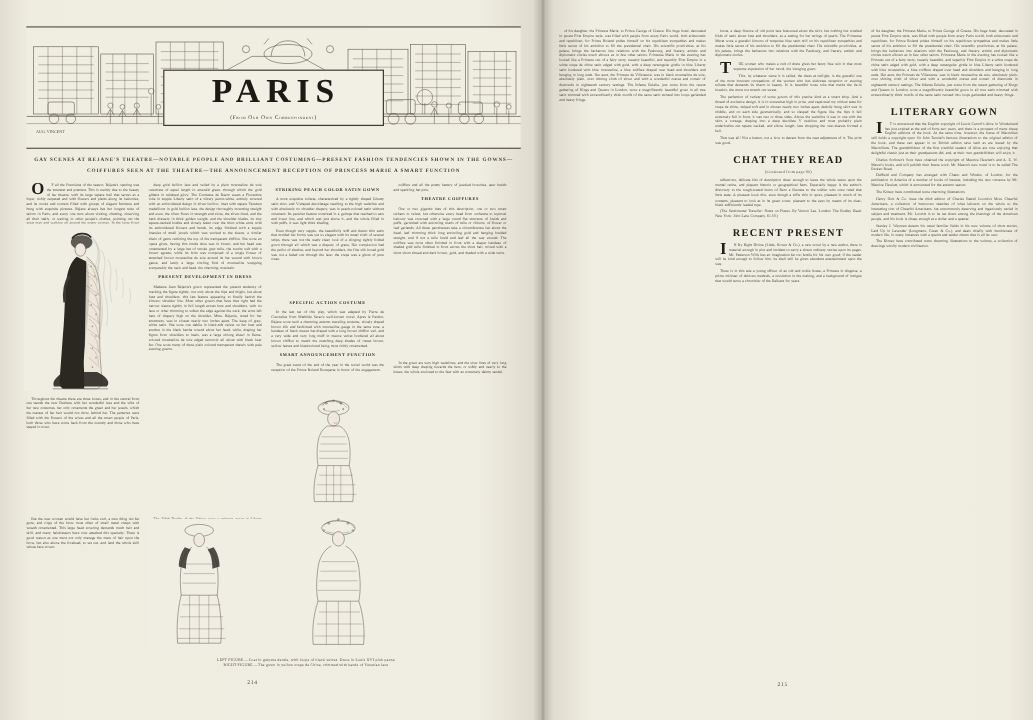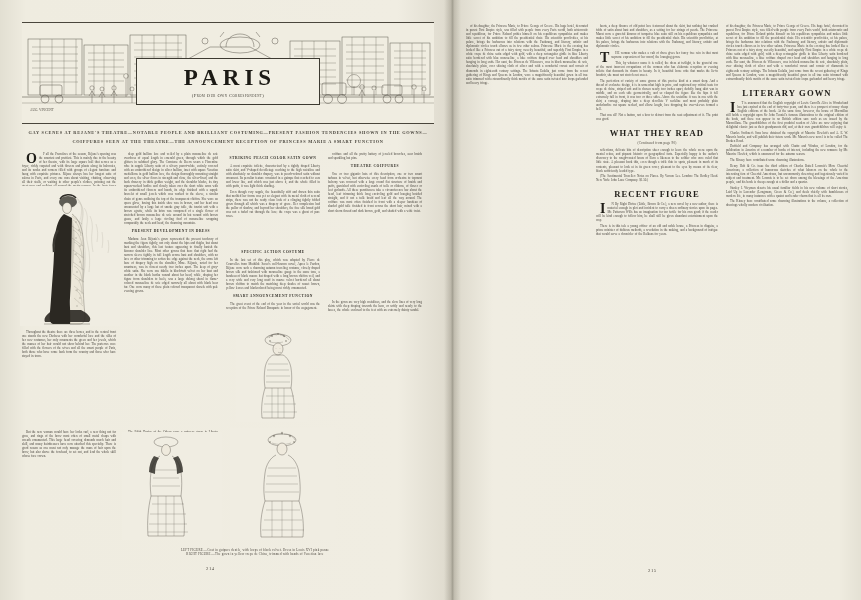--- a/index.html
+++ b/index.html
@@ -48,21 +48,21 @@
   #paris-plate {
     position: absolute; left: 114px; top: 36px;
     width: 184px; height: 47px;
     background: #f2efe4;
     border: 1px solid #3d3a31;
     display: flex; flex-direction: column;
     align-items: center; justify-content: center;
   }
   #paris-word {
     font-family: "Liberation Serif", serif;
-    font-size: 23px; font-weight: 700;
+    font-size: 28px; font-weight: 700;
     letter-spacing: 5px; color: #1c1a15;
     line-height: 1; padding-left: 4px;
   }
   #paris-credit {
     font-size: 4.6px; letter-spacing: 0.5px;
     color: #3a372e; margin-top: 4px;
     font-variant: small-caps;
   }
   #deck {
     position: absolute; left: 22px; top: 128px; width: 412px;
@@ -468,27 +468,27 @@
     <div class="col" style="left:144px; top:24px; width:122px;">
       <div class="ctext">
         <p>knots, a deep flounce of old point lace festooned about the skirt, but nothing but crushed folds of satin about bust and shoulders, as a setting for her strings of pearls. The Princesse Murat wore a graceful kimono of turquoise blue satin still on his republican sympathies and makes little secret of his ambition to fill the presidential chair. His scientific proclivities, at his palace, brings the barbarous into relations with the Faubourg, and literary, artistic and diplomatic circles.</p>
       </div>
       <div class="ctext" style="margin-top:3px;">
         <p><span class="dropcap">T</span><span>HE woman who makes a cult of dress gives her fancy free rein in that most supreme expression of her mood, the lounging gown.</span></p>
         <p>This, by whatever name it is called, the dress at twilight, is the graceful one of the most innocent occupations of the woman who has elaborate reception or evening toilette that demands its charm in beauty. In it, beautiful loose robe that marks the lie-in boudoir, she must not stretch out sweet.</p>
         <p>The perfection of variety of some gowns of this precise kind at a smart shop. And a thread of exclusive design, it is in somewhat high in price, and captioned my critical taste for crepe de chine, striped soft and in chosen nearly two inches apart, dedolly hung skirt was in middle, and on each side geometrically, and so clasped the figure like the hips it fell extremely full in front, it was two or three sides. Above the waistline it was in one with the skirt, a corsage, draping into a deep decollete V neckline and most probably plain underbodice cut square necked, and elbow length, lace dropping the over-sleeves formed a bell.</p>
         <p>That was all! Not a button, not a bow to detract from the neat adjustment of it. The print was good.</p>
       </div>
-      <div class="bighead">WHAT THEY READ</div>
+      <div class="bighead">CHAT THEY READ</div>
       <div class="bighead-sub">(Continued from page 90)</div>
       <div class="ctext">
         <p>reflections, delicate bits of description sheer enough to leave the whole scene upon the mental retina, and piquant historic or geographical facts. Especially happy is the author's discovery to the rough-coated hours of Bern a likeness to the soldier who once ruled that little state. A pleasant book this, even though a trifle thin in spots, pleasant in much of its contents, pleasant to look at in its green cover, pleasant to the eyes by means of its clear, black sufficiently leaded type.</p>
         <p>(The Sentimental Traveller: Notes on Places. By Vernon Lee. London: The Bodley Head. New York: John Lane Company.  $1.50.)</p>
       </div>
-      <div class="bighead">RECENT FIGURE</div>
+      <div class="bighead">RECENT PRESENT</div>
       <div class="ctext">
         <p><span class="dropcap">I</span><span>N By Right Divine (Little, Brown &amp; Co.), a new novel by a new author, there is material enough in plot and incident to carry a dozen ordinary stories upon its pages. Mr. Patterson Wills has an imagination far too fertile for his own good; if the reader will be kind enough to follow him, he shall still be given abundant entertainment upon the way.</span></p>
         <p>There is in this tale a young officer of an old and noble house, a Princess in disguise, a prime minister of dubious methods, a revolution in the making, and a background of intrigue that would serve a chronicler of the Balkans for years.</p>
       </div>
     </div>
 
     <div class="col" style="left:274px; top:24px; width:122px;">
       <div class="ctext">
         <p style="text-indent:0;">of his daughter, the Princess Marie, to Prince George of Greece. His huge hotel, decorated in purest First Empire style, was filled with people from every Paris world, both aristocratic and republican, for Prince Roland prides himself on his republican sympathies and makes little secret of his ambition to fill the presidential chair. His scientific proclivities, at his palace, brings the barbarous into relations with the Faubourg, and literary, artistic and diplomatic circles touch elbows as in few other salons. Princesse Marie in the evening has looked like a Princess out of a fairy story, sweetly beautiful, and superbly First Empire in a white crepe de chine satin edged with gold, with a deep rectangular girdle in blue Liberty satin bordered with blue mousseline, a blue coiffure draped over head and shoulders and hanging in long ends. Her aunt, the Princess de Villeneuve, was in black mousseline de soie, absolutely plain, over shining cloth of silver and with a wonderful cravat and corsair of diamonds in eighteenth century settings. The Infanta Eulalia, just come from the recent gathering of Kings and Queens in London, wore a magnificently beautiful gown in all true satin trimmed with extraordinarily thick motifs of the same satin twisted into loops garlanded and heavy fringe.</p>
       </div>

